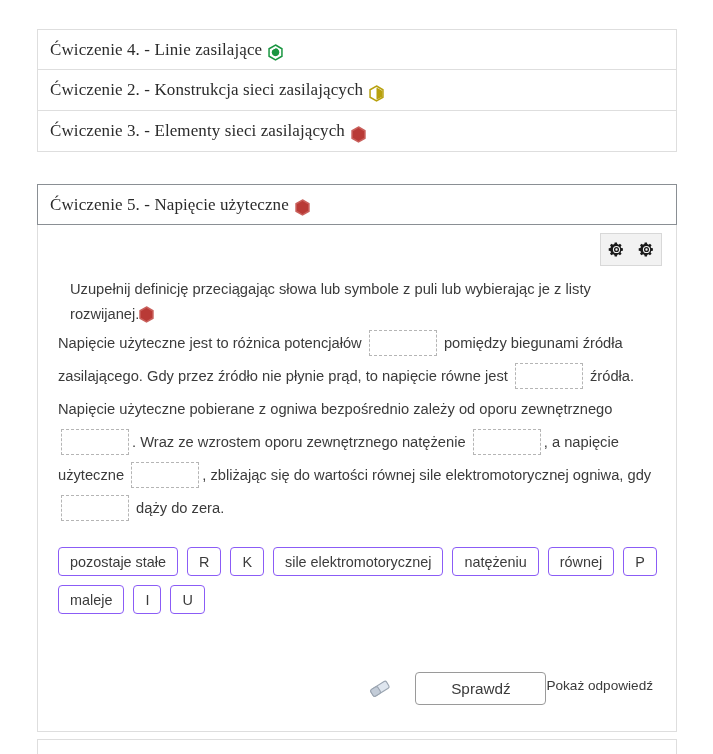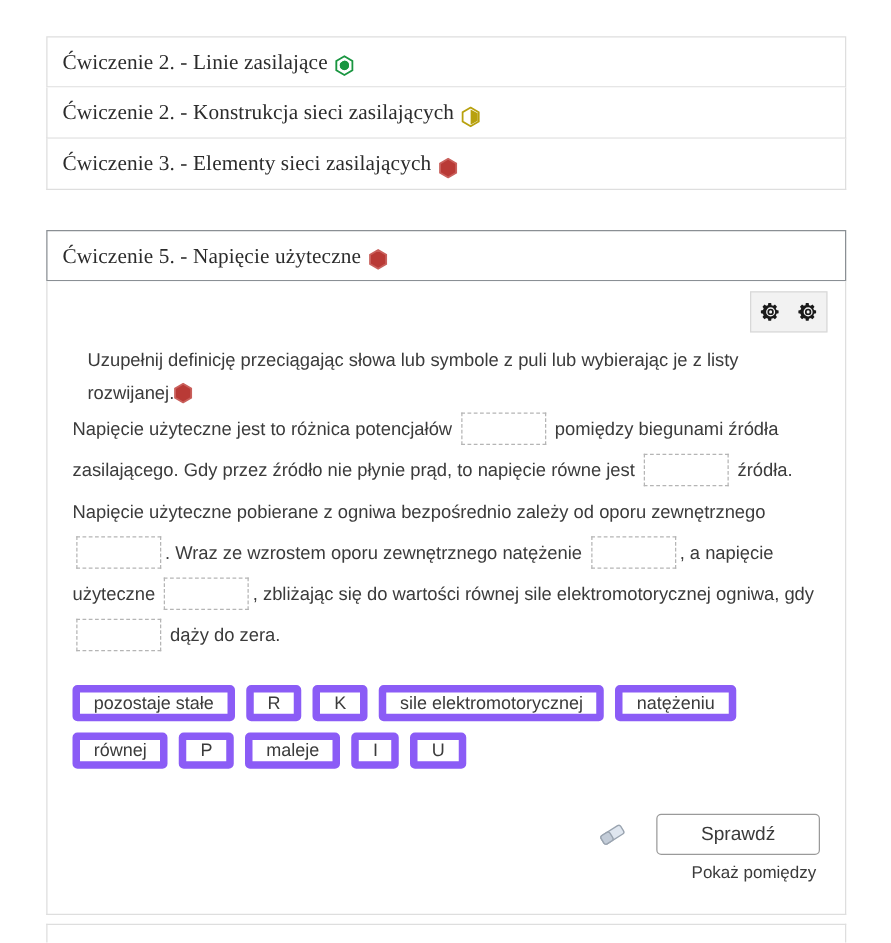--- a/index.html
+++ b/index.html
@@ -140,41 +140,41 @@
     margin-top: 22px;
     margin-left: 4px;
     width: 610px;
     display: flex;
     flex-wrap: wrap;
     gap: 9px 9px;
   }
   .chip {
     box-sizing: border-box;
     height: 29px;
-    border: 6px solid #8b5cf6;
+    border: 1px solid #8b5cf6;
     border-radius: 4px;
     background: #ffffff;
     display: inline-flex;
     align-items: center;
     justify-content: center;
     padding: 0 11px;
     font-size: 14.4px;
     color: #3b3b3b;
     cursor: pointer;
     white-space: nowrap;
   }
 
   
   .actions {
     position: absolute;
     right: 20px;
     bottom: 26px;
     display: flex;
-    flex-direction: column;
-    align-items: flex-end;
+    flex-direction: row;
+    align-items: flex-start;
     margin-top: 32px;
   }
   .actions-row {
     display: flex;
     align-items: center;
   }
   .eraser-btn {
     width: 26px;
     height: 24px;
     margin-right: 22px;
@@ -220,21 +220,21 @@
   }
 </style>
 </head>
 <body>
 
 <div class="page">
 
   <div class="accordion">
 
     <div class="acc-header">
-      <span class="acc-title">Ćwiczenie 2. - Linie zasilające</span>
+      <span class="acc-title">Ćwiczenie 4. - Linie zasilające</span>
       <span class="hex">
         <svg viewBox="0 0 20 22" width="15" height="17">
           <polygon points="10,1 18.6,6 18.6,16 10,21 1.4,16 1.4,6" fill="#ffffff" stroke="#1a9641" stroke-width="2"></polygon>
           <path d="M10,5.5 A5,5 0 1,1 5.6,8.2 Z" fill="#1a9641"></path>
           <circle cx="10" cy="11" r="4.2" fill="none" stroke="#1a9641" stroke-width="1.3"></circle>
         </svg>
       </span>
     </div>
 
     <div class="acc-header">
@@ -303,21 +303,21 @@
     <div class="actions">
       <div class="actions-row">
         <svg class="eraser-btn" viewBox="0 0 28 26">
           <g transform="rotate(-32 14 13)">
             <rect x="4" y="8.5" width="20" height="8.5" rx="2" fill="#dfe6ef" stroke="#9aa4b0" stroke-width="1.2"></rect>
             <rect x="4" y="8.5" width="9" height="8.5" rx="2" fill="#c3ccd8" stroke="#9aa4b0" stroke-width="1.2"></rect>
           </g>
         </svg>
         <button class="check-btn">Sprawdź</button>
       </div>
-      <div class="show-answer">Pokaż pomiędzy</div>
+      <div class="show-answer">Pokaż odpowiedź</div>
     </div>
 
   </div>
 
   <div class="acc-next">
     
   </div>
 
 </div>
 

